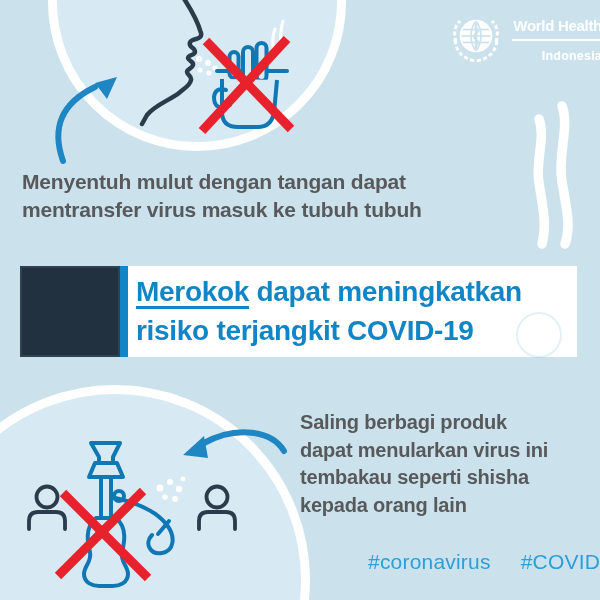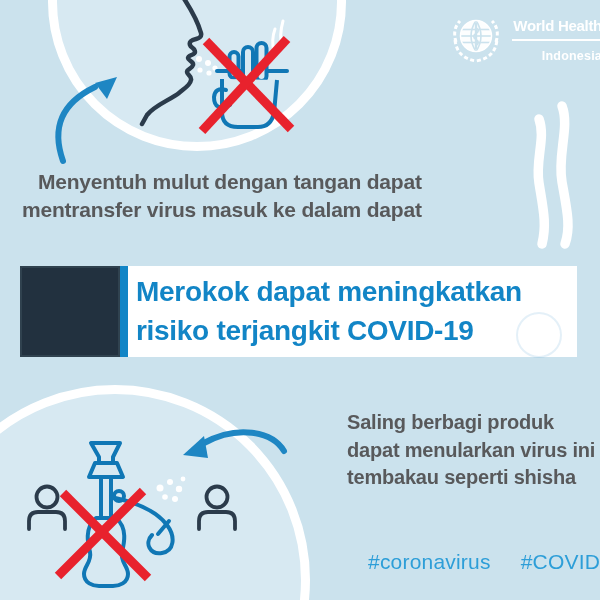--- a/index.html
+++ b/index.html
@@ -29,33 +29,33 @@
   .f-arrow{fill:var(--arrow-blue,#1e86c3)}
   .f-white{fill:#fff}
 
   .who-logo{position:absolute;left:450px;top:15px;display:flex;gap:8px;z-index:3;text-align:right;}
   .who-text{padding-top:3px;}
   .who-org{color:#fff;font-weight:700;font-size:15px;line-height:16px;letter-spacing:-0.3px;}
   .who-divider{width:90px;height:1.5px;background:#fff;margin-top:5px;}
   .who-country{color:#fff;font-weight:700;font-size:12.5px;margin-top:8px;letter-spacing:0.2px;}
 
   .caption{position:absolute;color:var(--text-gray,#58595b);font-weight:700;z-index:3;}
-  .caption.top{left:22px;top:168px;font-size:21px;line-height:28px;letter-spacing:-0.2px;text-align:right;}
-  .caption.bottom{left:300px;top:409px;font-size:20px;line-height:27.5px;letter-spacing:-0.2px;margin-left:47px;}
+  .caption.top{left:22px;top:168px;font-size:21px;line-height:28px;letter-spacing:-0.2px;}
+  .caption.bottom{left:300px;top:409px;font-size:20px;line-height:27.5px;letter-spacing:-0.2px;}
 
   .banner-box{position:absolute;left:20px;top:266px;width:100px;height:91px;
     background:var(--dark-navy,#22313f);border:2px solid #30424f;box-sizing:border-box;z-index:3;}
   .banner-accent{position:absolute;left:120px;top:266px;width:8px;height:91px;
     background:var(--accent-blue,#1285c6);z-index:3;}
   .banner-panel{position:absolute;left:128px;top:266px;width:449px;height:91px;background:#fff;z-index:3;}
   .ghost-circle{position:absolute;right:15px;top:46px;width:42px;height:42px;border-radius:50%;
     border:2px solid rgba(30,134,197,0.12);}
   .banner-text{position:absolute;left:136px;top:272px;width:440px;z-index:4;
     color:var(--accent-blue,#1285c6);font-weight:700;font-size:28px;line-height:39px;letter-spacing:-0.3px;}
-  .u-line{text-decoration-thickness:3px;text-underline-offset:5px;}
+  .u-line{text-decoration:underline;text-decoration-thickness:3px;text-underline-offset:5px;}
 
   .hashtags{position:absolute;left:368px;top:550px;z-index:3;
     color:var(--hashtag-blue,#2d9ed8);font-size:21px;font-weight:400;letter-spacing:0.2px;}
   .hashtags span{margin-right:30px;}
   .hashtags span:last-child{margin-right:0;}
 </style>
 </head>
 <body>
 
 <div class="stage">
@@ -161,36 +161,37 @@
     </svg>
     <div class="who-text">
       <div class="who-org">World Health</div>
       <div class="who-divider"></div>
       <div class="who-country">Indonesia</div>
     </div>
   </div>
 
   <div class="caption top">
     <div>Menyentuh mulut dengan tangan dapat</div>
-    <div>mentransfer virus masuk ke dalam dapat</div>
+    <div>mentransfer virus masuk ke tubuh tubuh</div>
   </div>
 
   <div class="banner-box"></div>
   <div class="banner-accent"></div>
   <div class="banner-panel">
     <div class="ghost-circle"></div>
   </div>
   <div class="banner-text">
     <div><span class="u-line">Merokok</span><span> dapat meningkatkan</span></div>
     <div>risiko terjangkit COVID-19</div>
   </div>
 
   <div class="caption bottom">
     <div>Saling berbagi produk</div>
     <div>dapat menularkan virus ini</div>
     <div>tembakau seperti shisha</div>
+    <div>kepada orang lain</div>
   </div>
 
   <div class="hashtags">
     <span>#coronavirus</span><span>#COVID19</span>
   </div>
 
 </div>
 
 </body></html>

